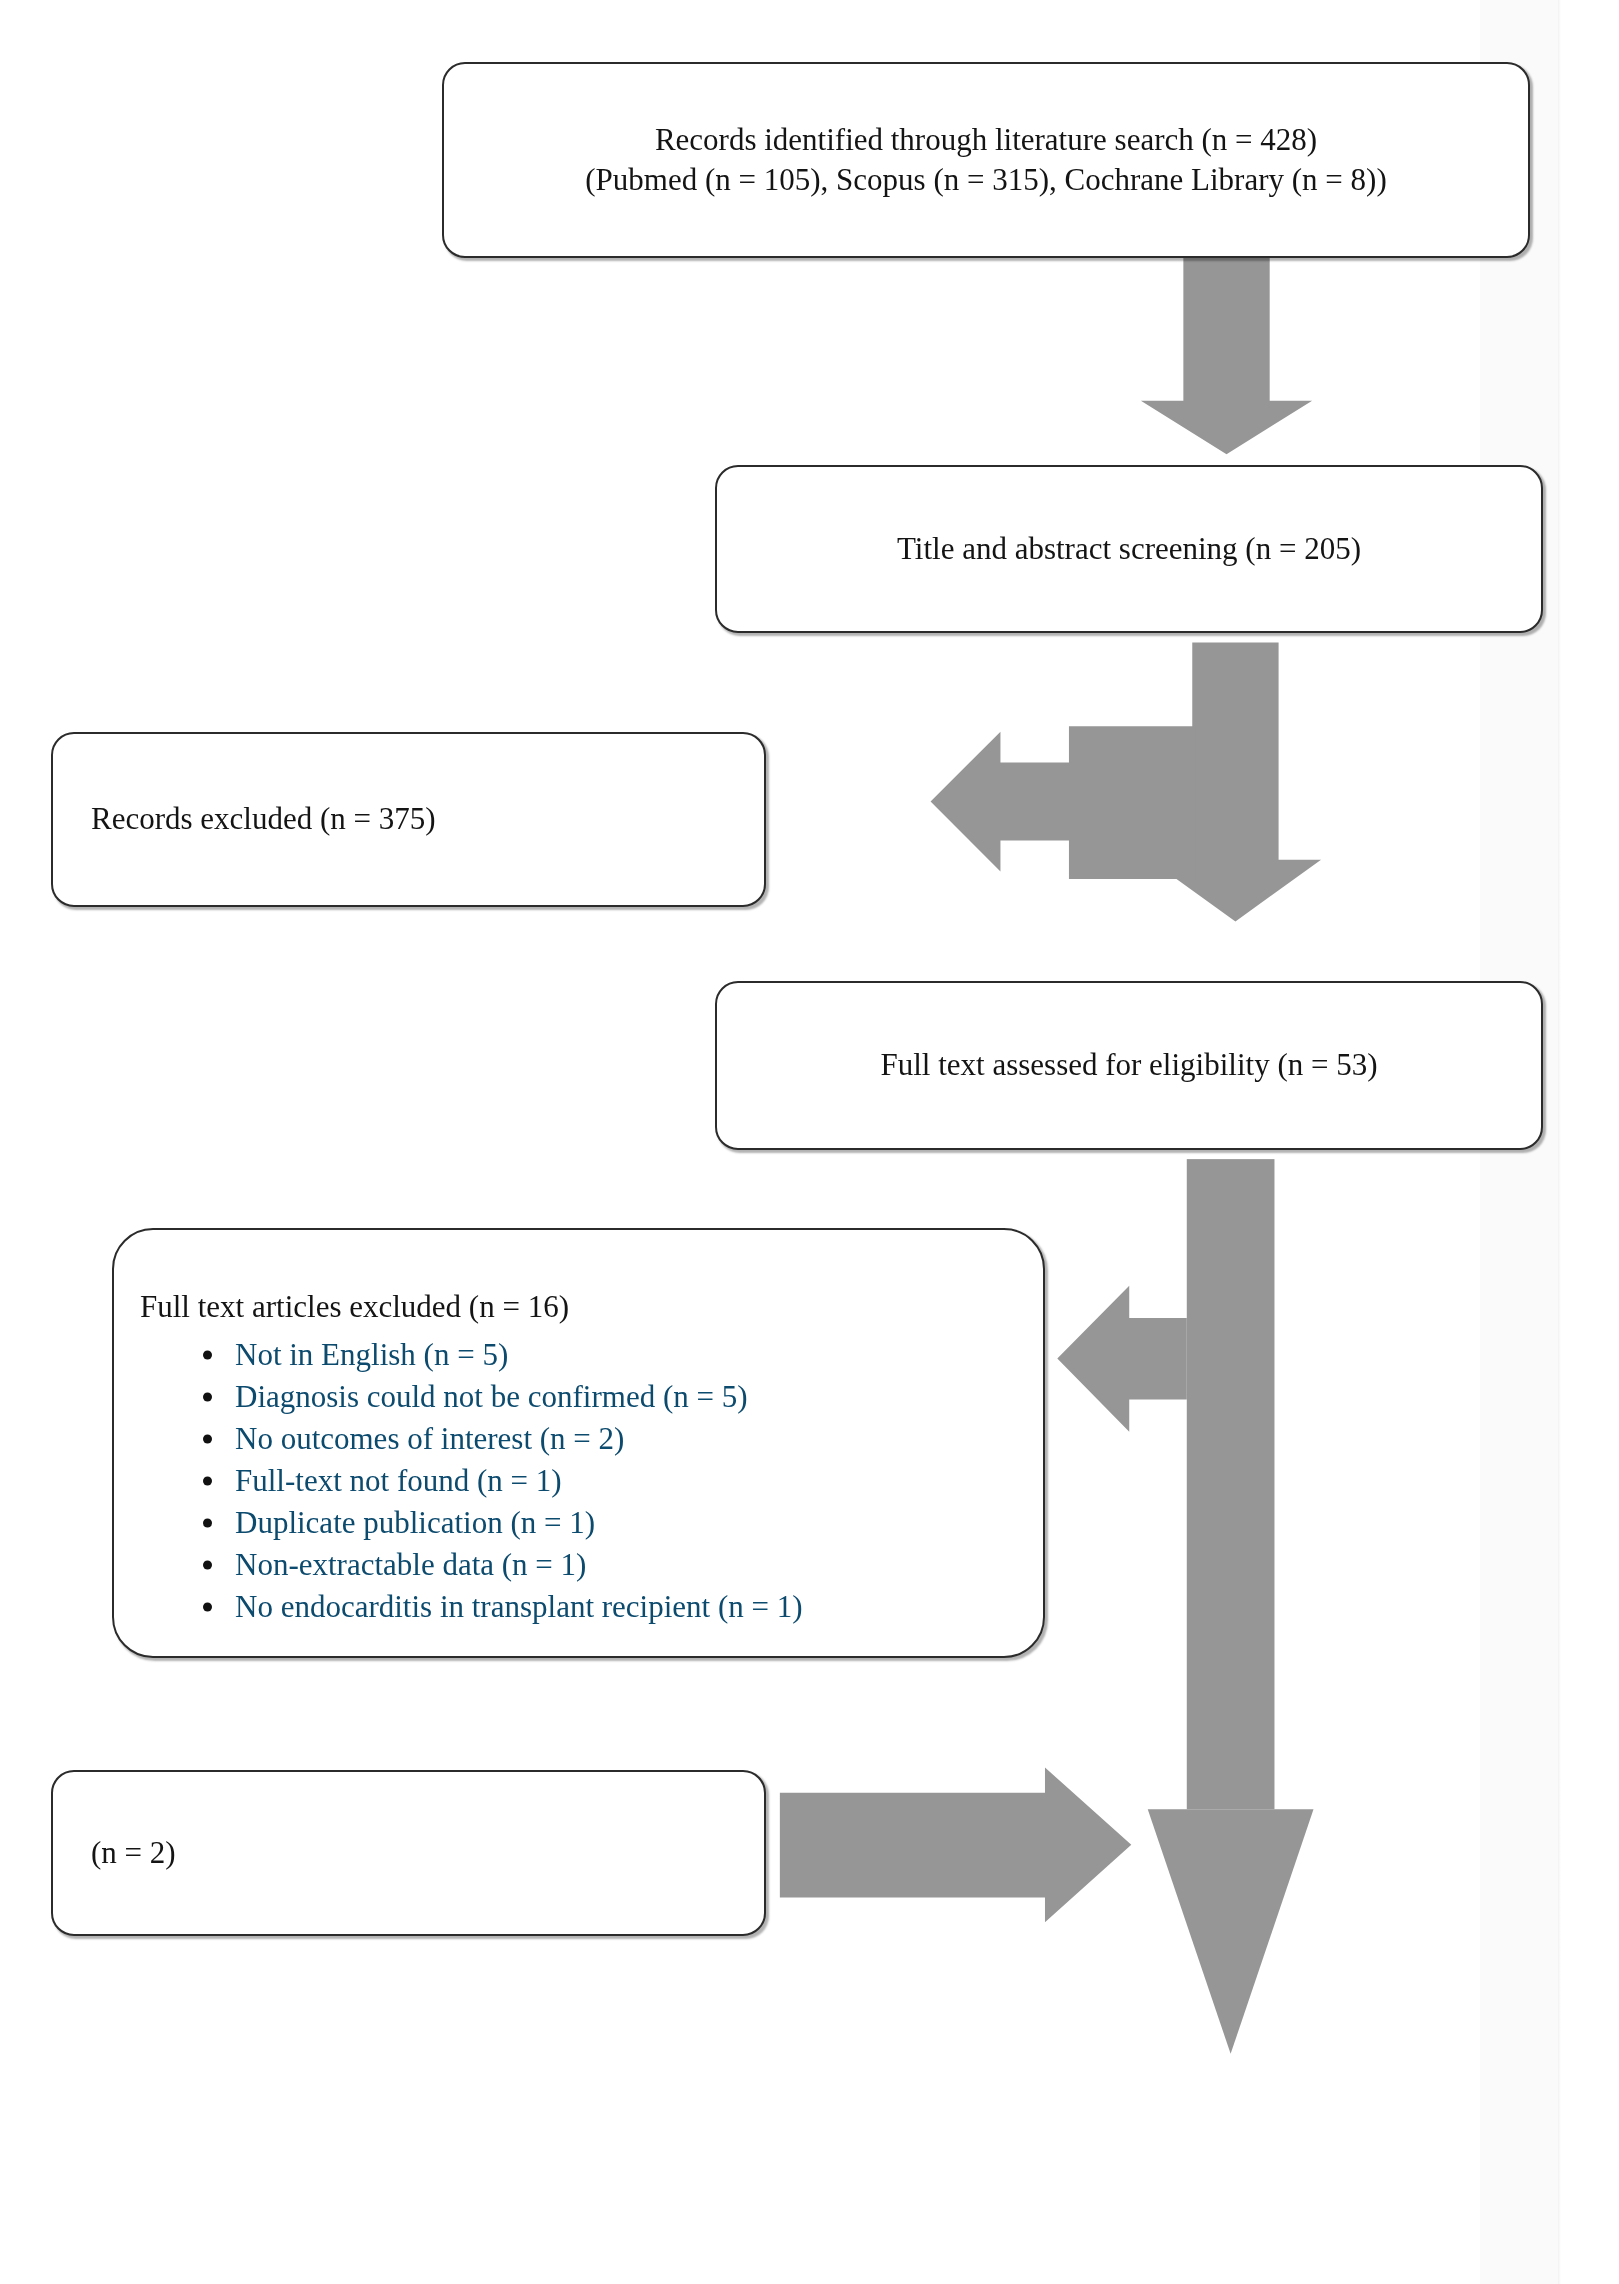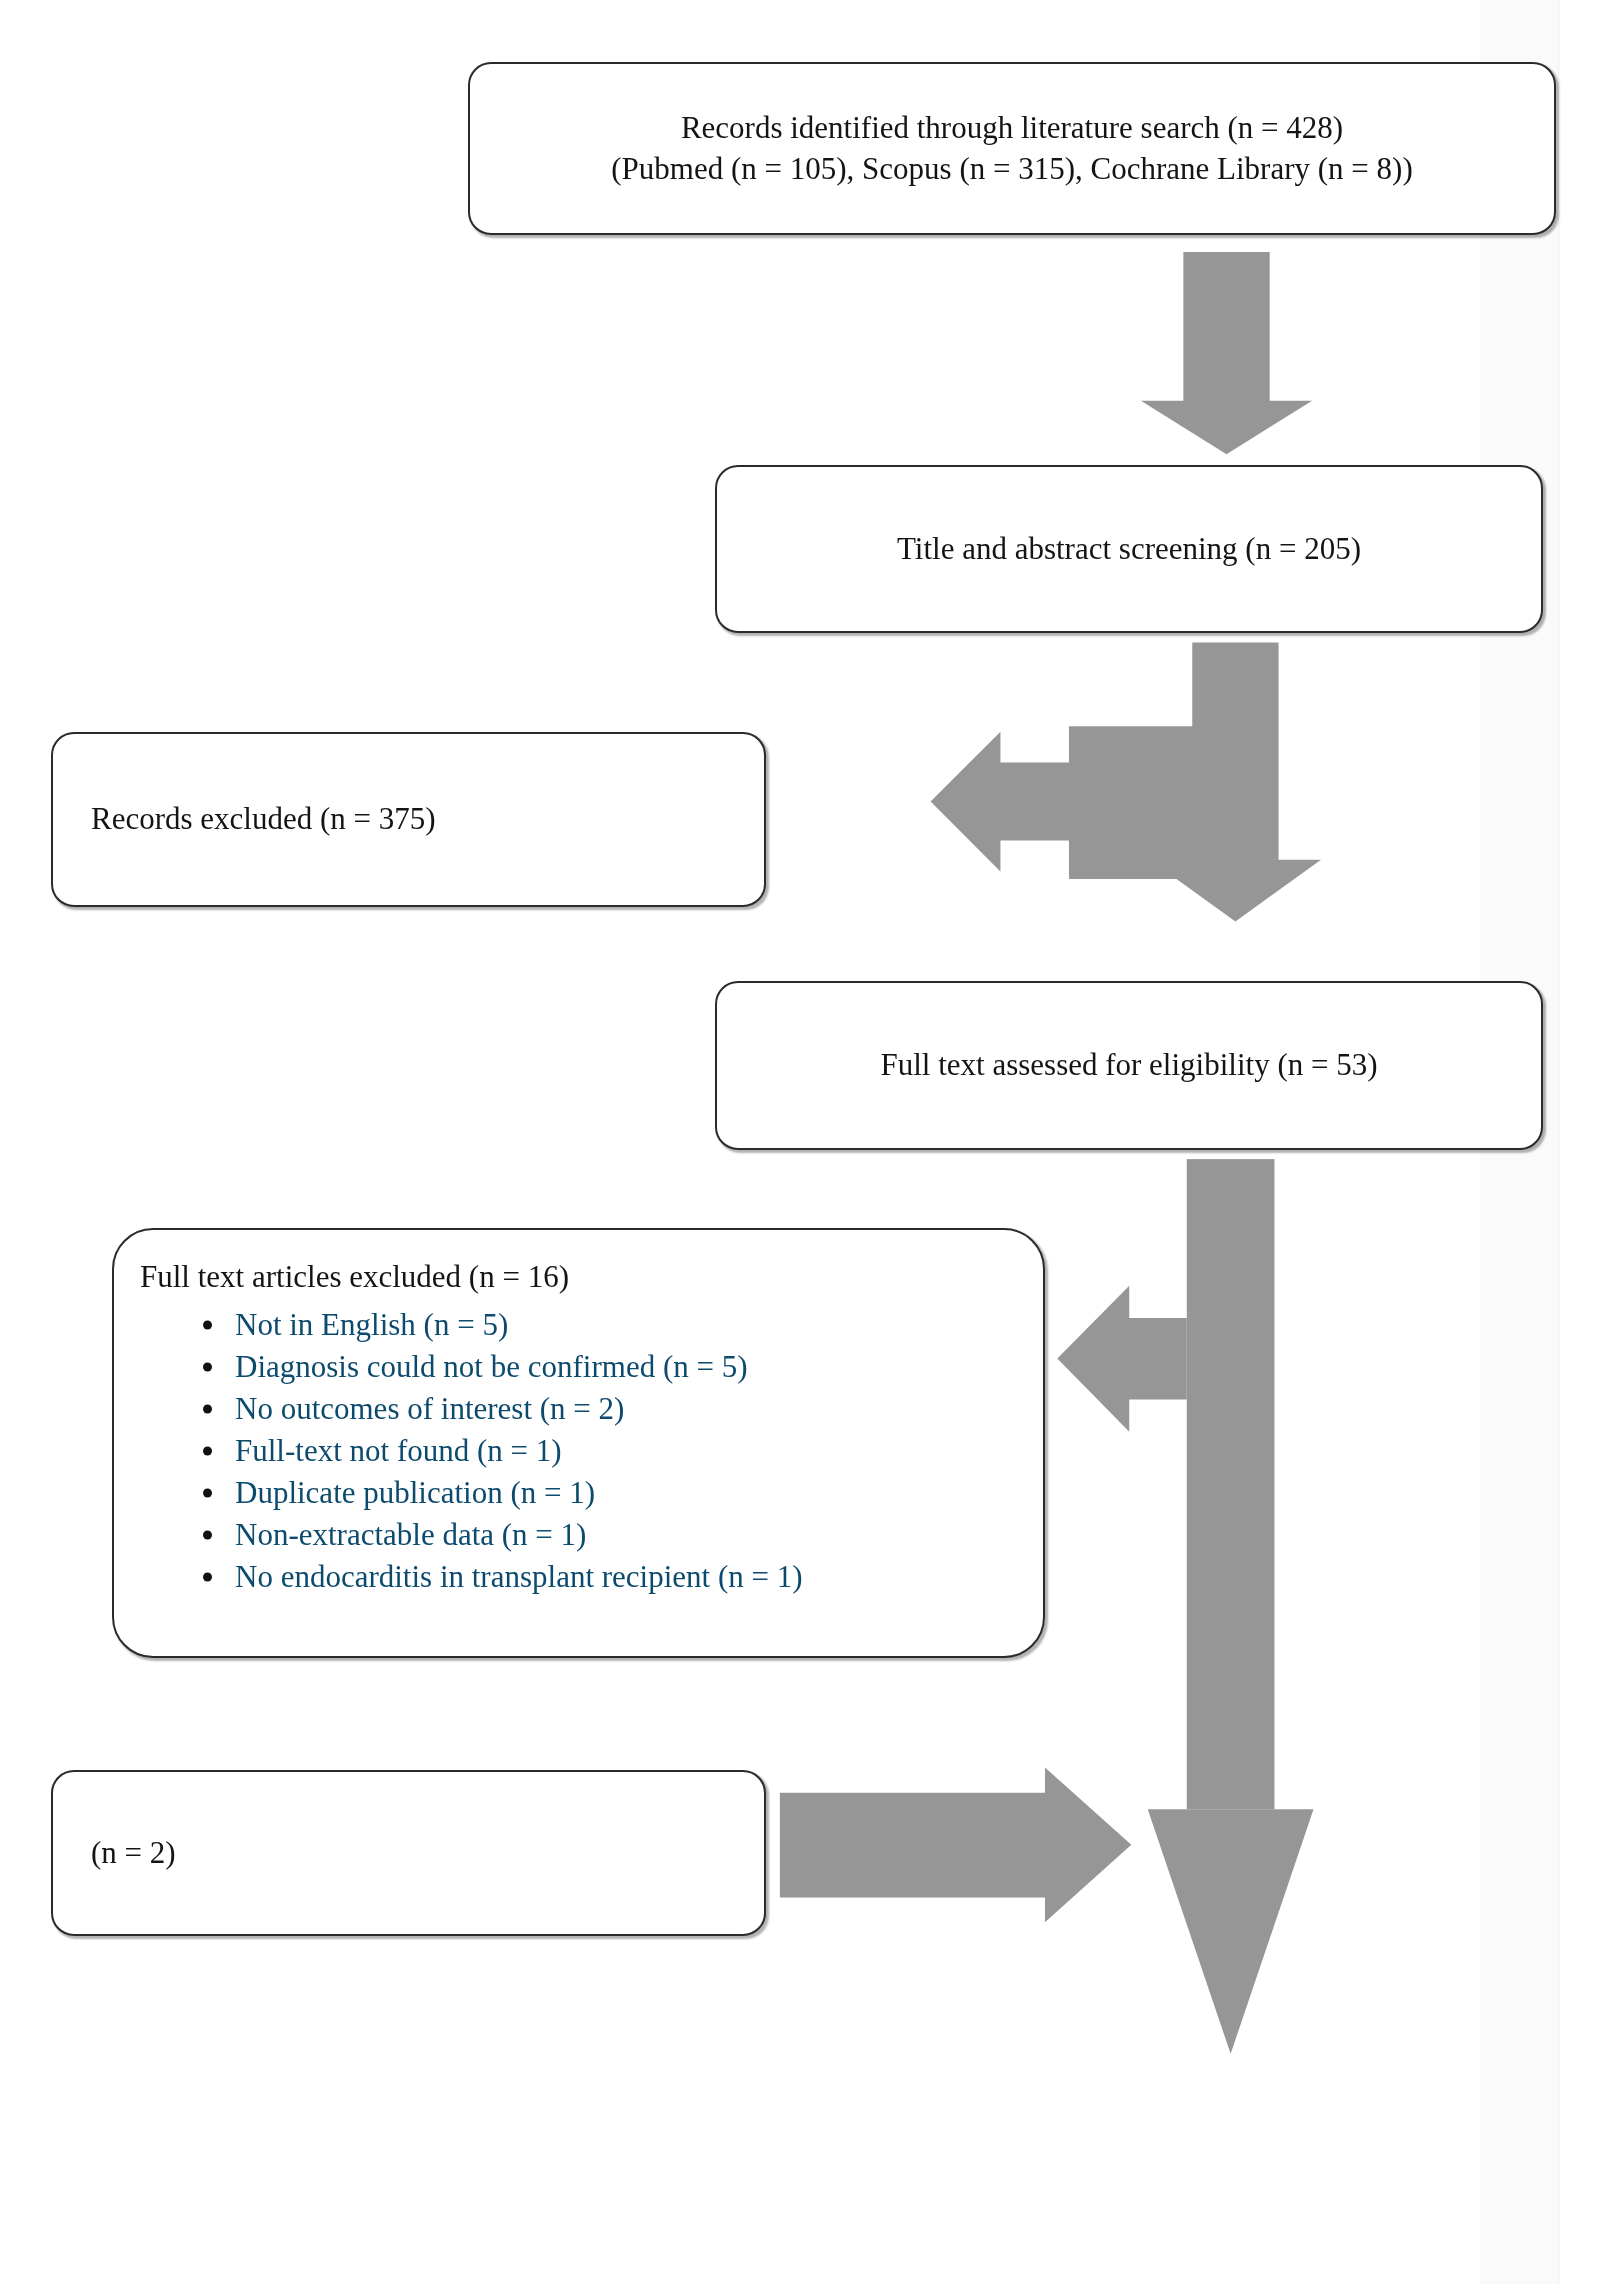--- a/index.html
+++ b/index.html
@@ -127,21 +127,21 @@
       <rect x="1732" y="1692" width="128" height="949"></rect>
 
       <polygon points="1675,2641 1917,2641 1796,2998"></polygon>
 
       <polygon points="1732,1924 1648,1924 1648,1877 1543,1983 1648,2090 1648,2043 1732,2043"></polygon>
     </g>
 
     <polygon fill="#969696" points="1138,2617 1525,2617 1525,2580 1651,2693 1525,2806 1525,2770 1138,2770"></polygon>
   </svg>
 
-  <div class="node center" style="left:468px; top:62px; width:1088px; height:173px;text-decoration:underline;">
+  <div class="node center" style="left:442px; top:62px; width:1088px; height:196px;text-decoration:underline;">
     <div class="node-inner">
       <div class="node-line">Records identified through literature search (n = 428)</div>
       <div class="node-line">(Pubmed (n = 105), Scopus (n = 315), Cochrane Library (n = 8))</div>
     </div>
   </div>
 
   <div class="node center" style="left:715px; top:465px; width:828px; height:168px;">
     <div class="node-inner">
       <div class="node-line">Title and abstract screening (n = 205)</div>
     </div>
@@ -154,21 +154,21 @@
   </div>
 
   <div class="node center" style="left:715px; top:981px; width:828px; height:169px;">
     <div class="node-inner">
       <div class="node-line">Full text assessed for eligibility (n = 53)</div>
     </div>
   </div>
 
   <div class="node left-align bigradius" style="left:112px; top:1228px; width:933px; height:430px;">
     <div class="node-inner" style="justify-content:flex-start; padding-top:27px;">
-      <div class="node-line" style="padding-left:26px;">Full text articles excluded (n = 16)</div>
+      <div class="node-line" style="padding-left:26px;margin-top:30px;">Full text articles excluded (n = 16)</div>
       <ul class="bullets">
         <li>Not in English (n = 5)</li>
         <li>Diagnosis could not be confirmed (n = 5)</li>
         <li>No outcomes of interest (n = 2)</li>
         <li>Full-text not found (n = 1)</li>
         <li>Duplicate publication (n = 1)</li>
         <li>Non-extractable data (n = 1)</li>
         <li>No endocarditis in transplant recipient (n = 1)</li>
       </ul>
     </div>

